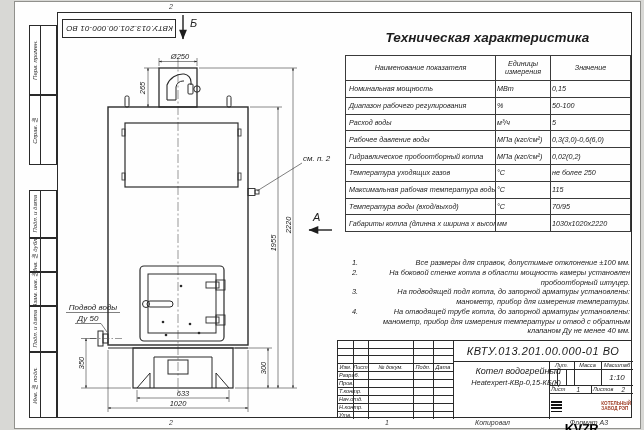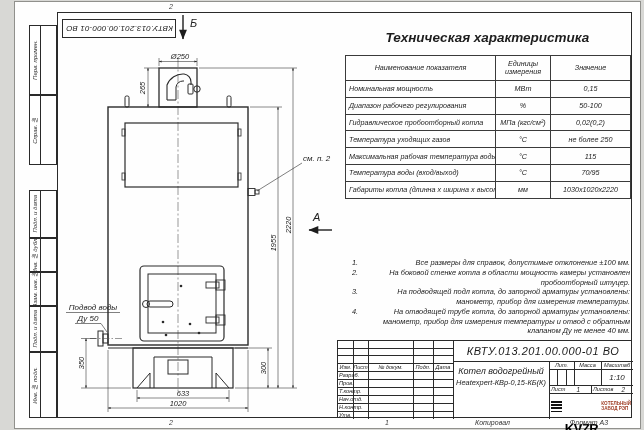--- a/index.html
+++ b/index.html
@@ -22,34 +22,34 @@
   
   .stamp{left:62px;top:19px;width:114px;height:19px;border:1.2px solid #2a2a2a;display:flex;align-items:center;justify-content:center;background:#fff;}
   .stamp span{transform:rotate(180deg);font-size:8px;font-style:italic;white-space:nowrap;letter-spacing:.2px;color:#222;}
   
   .spec-title{left:345px;top:30px;width:285px;text-align:center;font-size:13.5px;font-style:italic;font-weight:bold;color:#1d1d1d;}
   table.spec{position:absolute;left:345px;top:55px;width:285px;border-collapse:collapse;table-layout:fixed;}
   table.spec td,table.spec th{border:1px solid #3a3a3a;font-style:italic;font-weight:normal;color:#222;overflow:hidden;white-space:nowrap;}
   table.spec th{font-size:7.2px;height:22px;text-align:center;white-space:normal;line-height:1.15;}
   table.spec td{font-size:7.2px;height:13.8px;}
   td.c-name{padding-left:3px;text-align:left;}
-  td.c-units,td.c-value{text-align:center;}
+  td.c-units,td.c-value{}
   
   .notes{left:352px;top:258px;width:278px;font-size:7.4px;font-style:italic;line-height:1.32;color:#222;}
   .note{display:flex;}
   .note .n{width:13px;flex:none;}
   .note .t{flex:1;text-align:right;}
   
   .tb{left:337px;top:340px;width:295px;height:78px;border:1.4px solid #2a2a2a;background:#fff;}
   .vl{position:absolute;width:1px;background:#2a2a2a;}
   .hl{position:absolute;height:1px;background:#2a2a2a;}
   .tb .txt{position:absolute;font-size:5.6px;font-style:italic;color:#222;display:flex;align-items:center;}
   .tb .ctr{justify-content:center;text-align:center;}
   .docnum{position:absolute;left:115px;top:0;width:180px;height:20px;display:flex;align-items:center;justify-content:center;font-size:11px;font-style:italic;letter-spacing:.5px;color:#1c1c1c;}
-  .pname{position:absolute;left:115px;top:20px;width:96px;height:58px;text-align:center;font-style:italic;padding-top:5px;}
+  .pname{position:absolute;left:127px;top:20px;width:96px;height:58px;text-align:right;font-style:italic;padding-top:5px;}
   .pname .l1{font-size:9px;}
   .pname .l2{font-size:7.4px;margin-top:2px;}
   .scaleval{position:absolute;left:263px;top:28px;width:32px;height:16px;display:flex;align-items:center;justify-content:center;font-size:8px;font-style:italic;}
   .sheetrow{position:absolute;top:44px;height:8px;display:flex;align-items:center;font-size:5.6px;font-style:italic;}
   .sheetrow .v{flex:1;text-align:center;font-size:6.4px;}
   .logo{position:absolute;left:211px;top:52px;width:84px;height:26px;display:flex;align-items:center;justify-content:center;gap:3px;}
   .logo .bars{width:11px;height:11px;background:repeating-linear-gradient(180deg,#111 0 1.6px,transparent 1.6px 3.2px);}
   .logo .kv{font-size:13px;font-weight:bold;letter-spacing:-.5px;color:#000000;margin-top:44px;}
   .logo .sub{font-size:4.6px;font-weight:bold;line-height:1.15;color:#9e3b22;}
   
@@ -264,20 +264,30 @@
   </tr>
   <tr>
         <td class="c-name">Номинальная мощность</td>
         <td class="c-units">МВт</td>
         <td class="c-value">0,15</td>
       </tr>
   <tr>
         <td class="c-name">Диапазон рабочего регулирования</td>
         <td class="c-units">%</td>
         <td class="c-value">50-100</td>
+      </tr>
+  <tr>
+        <td class="c-name">Расход воды</td>
+        <td class="c-units">м³/ч</td>
+        <td class="c-value">5</td>
+      </tr>
+  <tr>
+        <td class="c-name">Рабочее давление воды</td>
+        <td class="c-units">МПа (кгс/см²)</td>
+        <td class="c-value">0,3(3,0)-0,6(6,0)</td>
       </tr>
   <tr>
         <td class="c-name">Гидравлическое пробоотборный котла</td>
         <td class="c-units">МПа (кгс/см²)</td>
         <td class="c-value">0,02(0,2)</td>
       </tr>
   <tr>
         <td class="c-name">Температура уходящих газов</td>
         <td class="c-units">°С</td>
         <td class="c-value">не более 250</td>

